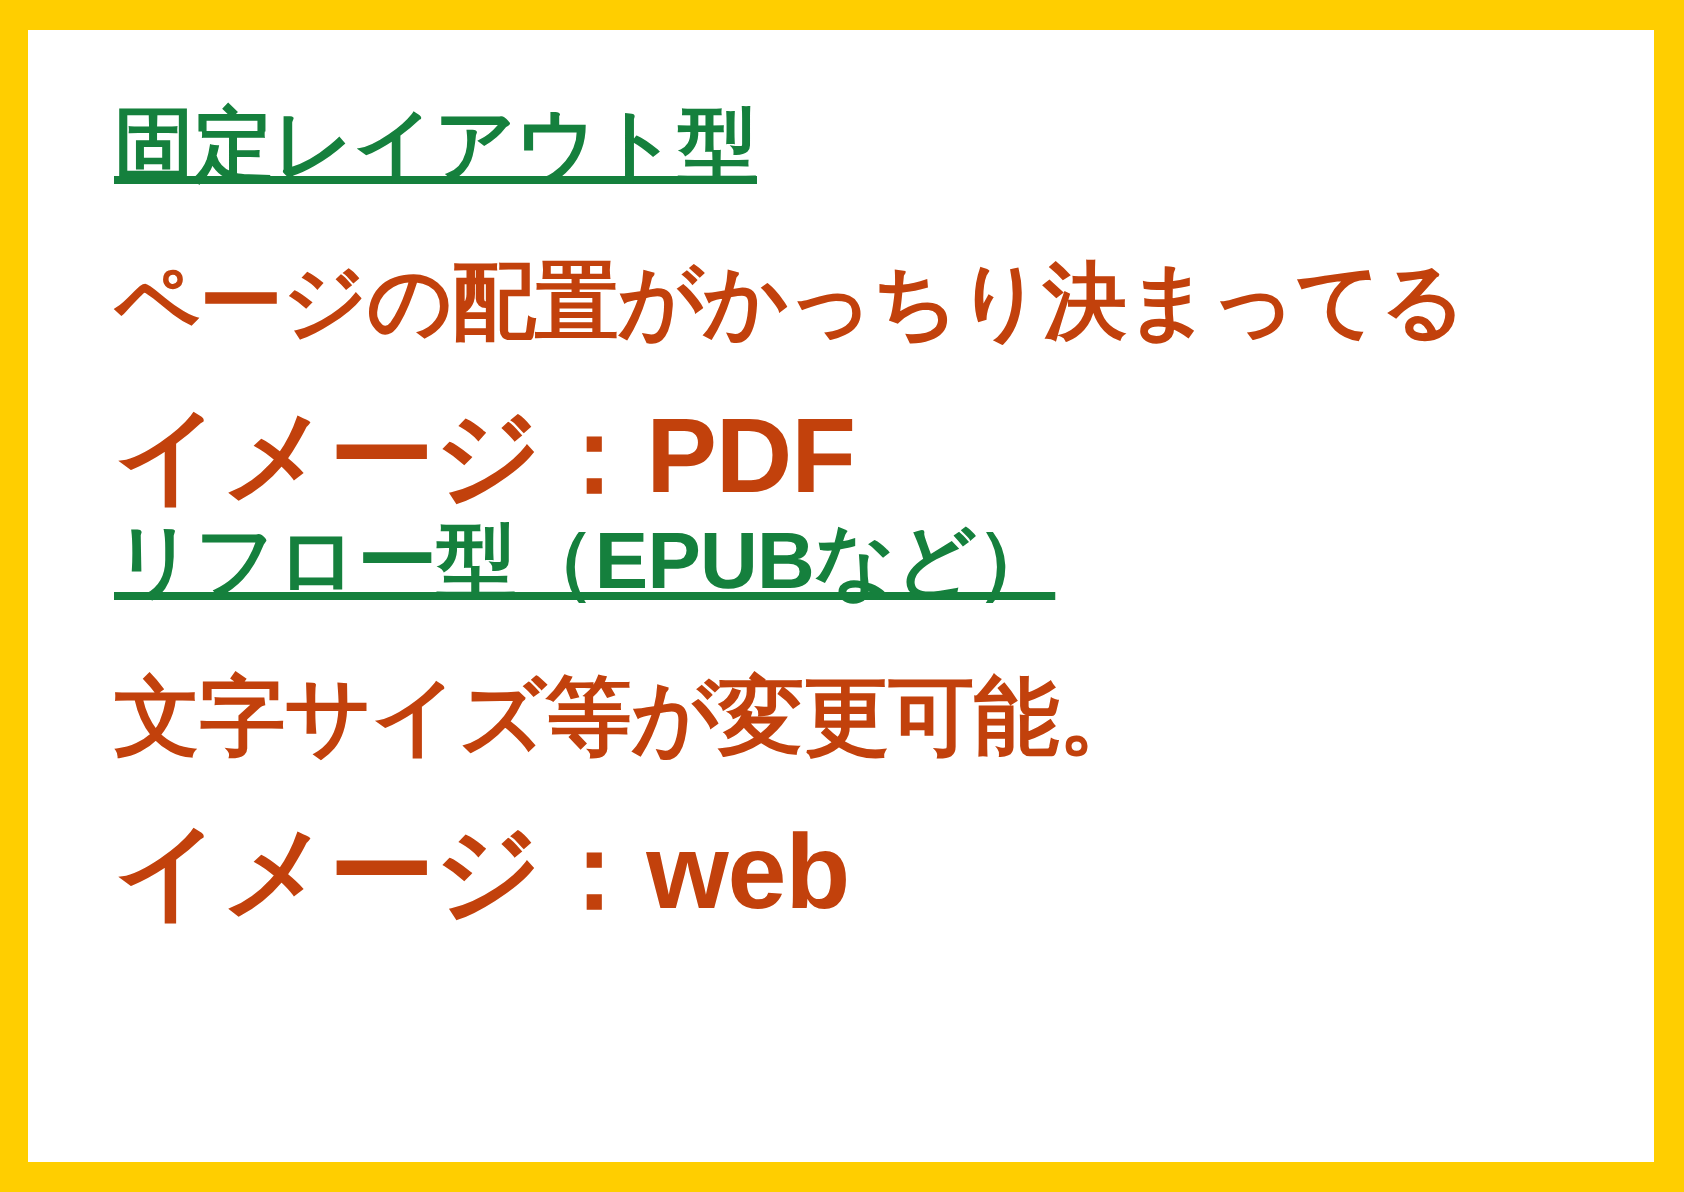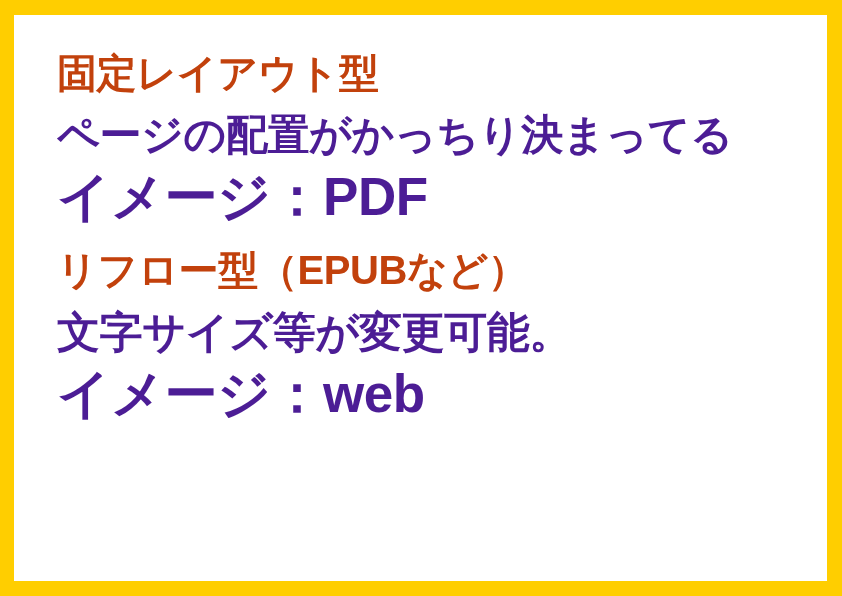--- a/index.html
+++ b/index.html
@@ -36,40 +36,42 @@
     bottom: 0;
     background: #ffffff;
   }
 
   
   .block {
     position: absolute;
     left: 43px;
   }
   #block-fixed  { top: 27px; }
-  #block-reflow { top: 224px; }
+  #block-reflow { top: 235px; }
 
   .line {
     display: block;
     white-space: nowrap;
     line-height: 62px;
     height: 62px;
     letter-spacing: -0.01em;
     font-weight: 700;
     -webkit-font-smoothing: antialiased;
   }
 
   .heading {
-    color: #c2410c;
+    color: #15803d;
     font-size: 40px;
+    text-decoration: underline;
   }
 
   .body-line {
-    color: #4c1d95;
+    color: #c2410c;
     font-size: 43px;
+    margin-top: 16px;
   }
 
   
   #line-fixed-desc { font-size: 42px; letter-spacing: -0.012em; }
   #line-reflow-desc { font-size: 43px; text-align: right; }
   #line-fixed-image, #line-reflow-image { font-size: 53px; }
   #heading-reflow { font-size: 40px; }
 </style>
 </head>
 <body>

